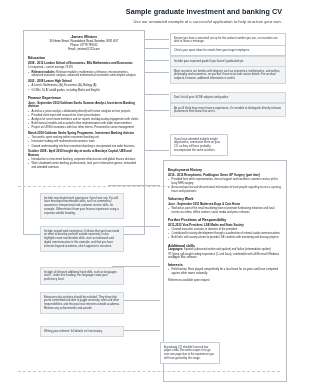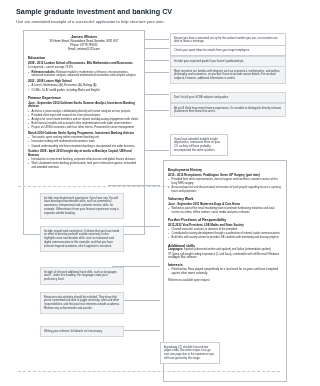--- a/index.html
+++ b/index.html
@@ -11,21 +11,21 @@
     color: #1a1a1a;
     overflow: hidden;
   }
   #page {
     position: relative;
     width: 298px; height: 386px;
     background: #ffffff;
   }
 
   
-  .pg-header { padding: 7px 16px 0 16px; text-align: left; }
+  .pg-header { padding: 7px 16px 0 16px; text-align: right; }
   .pg-title {
     font-size: 7.2px; font-weight: bold; letter-spacing: .05px;
     color: #13212e; line-height: 1.25;
   }
   .pg-sub {
     margin-top: 3px; font-size: 4.1px; color: #3c4550; line-height: 1.3;
   }
 
   
   .body-wrap { position: relative; margin-top: 6px; height: 356px; }

